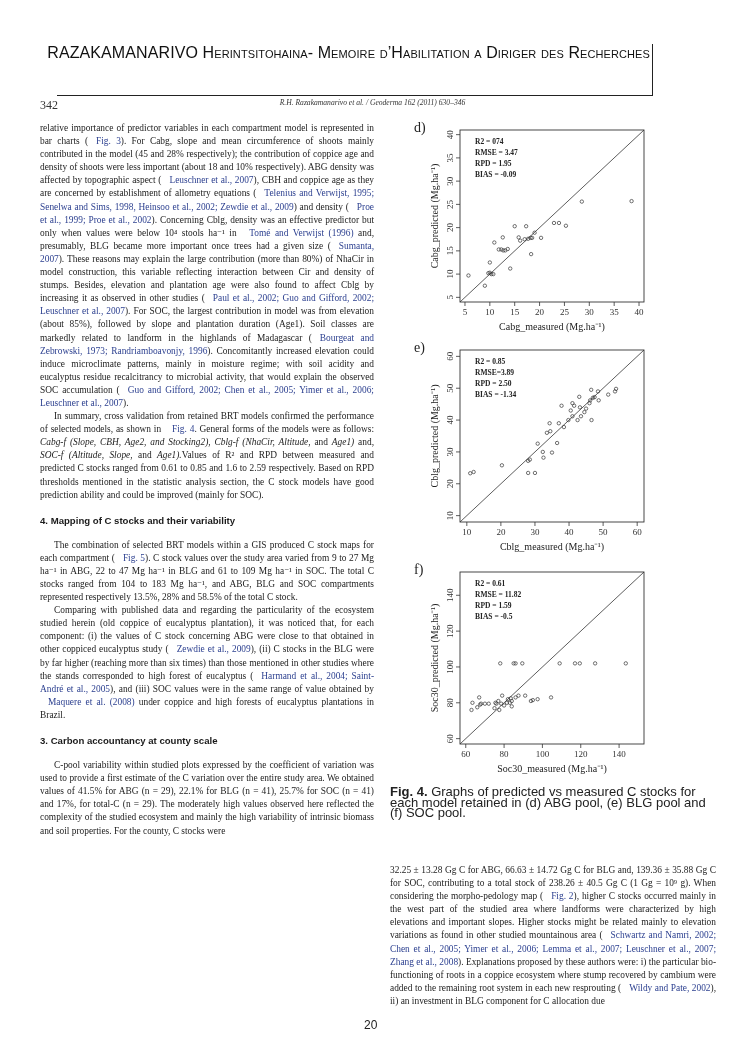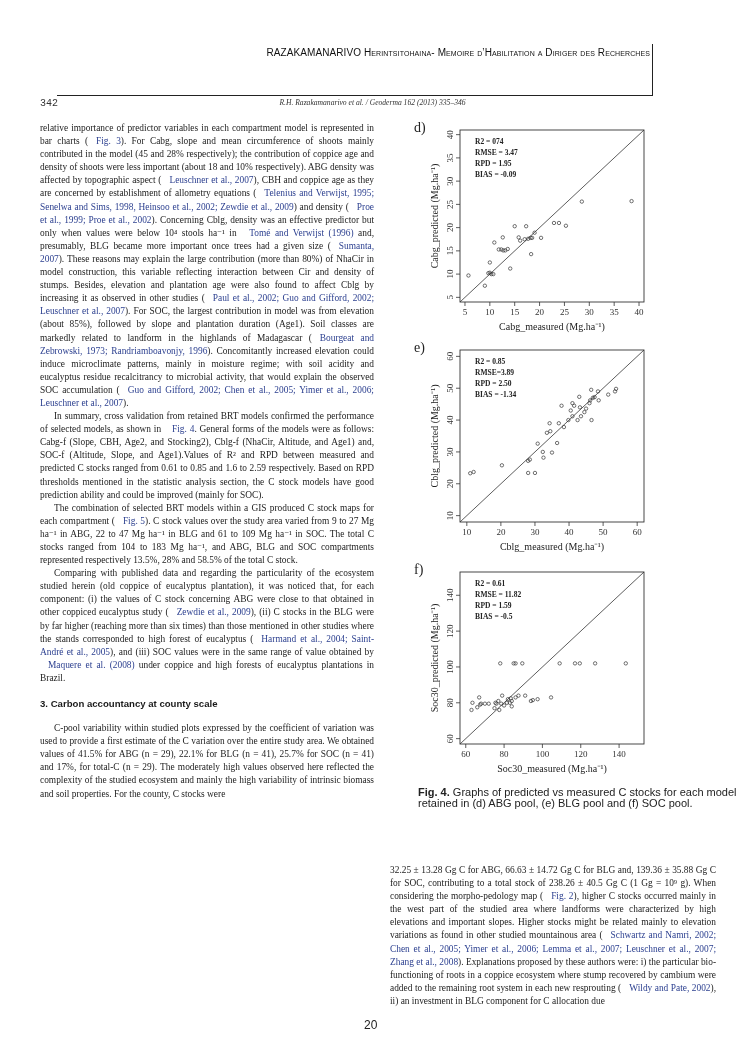--- a/index.html
+++ b/index.html
@@ -1,60 +1,61 @@
 <!DOCTYPE html>
 <html><head>
 <meta charset="utf-8">
 <style>
   * { box-sizing: border-box; margin: 0; padding: 0; }
   html, body { width: 745px; height: 1053px; background: #ffffff; overflow: hidden; }
   body { position: relative; font-family: "Liberation Serif", "DejaVu Serif", serif; color: #1a1a1a; }
 
-  .thesis-header { position: absolute; right: 95px; top: 44px; text-align: center; font-family: "Liberation Sans", "DejaVu Sans", sans-serif; font-size: 10px; line-height: 17px; color: #111; font-variant: small-caps; letter-spacing: 0.1px; }
+  .thesis-header { position: absolute; right: 95px; top: 44px; text-align: center; font-family: "Liberation Sans", "DejaVu Sans", sans-serif; font-size: 16px; line-height: 17px; color: #111; font-variant: small-caps; letter-spacing: 0.1px; }
   .thesis-header .l3 { font-weight: bold; }
   .thesis-rule-h { position: absolute; left: 57px; top: 95px; width: 596px; height: 1px; background: #222; }
   .thesis-rule-v { position: absolute; left: 652px; top: 44px; width: 1px; height: 52px; background: #222; }
 
-  .journal-page { position: absolute; left: 40px; top: 98px; font-size: 10px; color: #333; font-family: Liberation Mono, monospace; }
+  .journal-page { position: absolute; left: 40px; top: 98px; font-size: 12px; color: #333; }
   .journal-line { position: absolute; left: 0; width: 745px; top: 98px; text-align: center; font-size: 7.6px; font-style: italic; color: #333; }
 
   .col-left { position: absolute; left: 40px; top: 122px; width: 334px; }
   .para { font-size: 9.4px; line-height: 13.1px; text-align: justify; color: #1c1c1c; }
   .para.indent { text-indent: 14px; }
   .ref { color: #2b3f8f; padding-left: 8px; }
   .section-title { font-family: "Liberation Sans", "DejaVu Sans", sans-serif; font-weight: bold; font-size: 9.6px; margin: 13px 0 13px 0; color: #1a1a1a; }
-  .it { }
+  .it { font-style: italic; }
 
   .fig { position: absolute; left: 412px; width: 238px; }
   .fig svg { display: block; }
-  .fig-caption { position: absolute; left: 390px; top: 787px; width: 326px; font-family: "Liberation Sans", "DejaVu Sans", sans-serif; font-size: 11px; line-height: 10.5px; color: #222; margin-left: 28px; }
+  .fig-caption { position: absolute; left: 390px; top: 787px; width: 326px; font-family: "Liberation Sans", "DejaVu Sans", sans-serif; font-size: 13px; line-height: 10.5px; color: #222; }
   .fig-caption b { font-weight: bold; }
   .col-right { position: absolute; left: 390px; top: 864px; width: 326px; }
 
   .page-number { position: absolute; left: 364px; top: 1018px; font-family: "Liberation Sans", "DejaVu Sans", sans-serif; font-size: 12px; color: #222; }
 </style>
 </head>
 <body>
 
 <div class="thesis-header">
   <div>RAZAKAMANARIVO Herintsitohaina- Memoire d’Habilitation a Diriger des Recherches</div>
 </div>
 <div class="thesis-rule-v"></div>
 <div class="thesis-rule-h"></div>
 
 <div class="journal-page">342</div>
-<div class="journal-line">R.H. Razakamanarivo et al. / Geoderma 162 (2013) 335–346</div>
+<div class="journal-line">R.H. Razakamanarivo et al. / Geoderma 162 (2011) 630–346</div>
 
 <div class="col-left">
   <p class="para">
     <span>relative importance of predictor variables in each compartment model is represented in bar charts (</span><a class="ref">Fig. 3</a><span>). For Cabg, slope and mean circumference of shoots mainly contributed in the model (45 and 28% respectively); the contribution of coppice age and density of shoots were less important (about 18 and 10% respectively). ABG density was affected by topographic aspect (</span><a class="ref">Leuschner et al., 2007</a><span>), CBH and coppice age as they are concerned by establishment of allometry equations (</span><a class="ref">Telenius and Verwijst, 1995; Senelwa and Sims, 1998, Heinsoo et al., 2002; Zewdie et al., 2009</a><span>) and density (</span><a class="ref">Proe et al., 1999; Proe et al., 2002</a><span>). Concerning Cblg, density was an effective predictor but only when values were below 10⁴ stools ha⁻¹ in </span><a class="ref">Tomé and Verwijst (1996)</a><span> and, presumably, BLG became more important once trees had a given size (</span><a class="ref">Sumanta, 2007</a><span>). These reasons may explain the large contribution (more than 80%) of NhaCir in model construction, this variable reflecting interaction between Cir and density of stumps. Besides, elevation and plantation age were also found to affect Cblg by increasing it as observed in other studies (</span><a class="ref">Paul et al., 2002; Guo and Gifford, 2002; Leuschner et al., 2007</a><span>). For SOC, the largest contribution in model was from elevation (about 85%), followed by slope and plantation duration (Age1). Soil classes are markedly related to landform in the highlands of Madagascar (</span><a class="ref">Bourgeat and Zebrowski, 1973; Randriamboavonjy, 1996</a><span>). Concomitantly increased elevation could induce microclimate patterns, mainly in moisture regime; with soil acidity and eucalyptus residue recalcitrancy to microbial activity, that would explain the observed SOC accumulation (</span><a class="ref">Guo and Gifford, 2002; Chen et al., 2005; Yimer et al., 2006; Leuschner et al., 2007</a><span>).</span>
   </p>
   <p class="para indent">
     <span>In summary, cross validation from retained BRT models confirmed the performance of selected models, as shown in </span><a class="ref">Fig. 4</a><span>. General forms of the models were as follows: </span><span class="it">Cabg-f (Slope, CBH, Age2, and Stocking2), Cblg-f (NhaCir, Altitude,</span><span> and </span><span class="it">Age1)</span><span> and, </span><span class="it">SOC-f (Altitude, Slope,</span><span> and </span><span class="it">Age1).</span><span>Values of R² and RPD between measured and predicted C stocks ranged from 0.61 to 0.85 and 1.6 to 2.59 respectively. Based on RPD thresholds mentioned in the statistic analysis section, the C stock models have good prediction ability and could be improved (mainly for SOC).</span>
   </p>
+  <h2 class="section-title">4. Mapping of C stocks and their variability</h2>
   <p class="para indent">
     <span>The combination of selected BRT models within a GIS produced C stock maps for each compartment (</span><a class="ref">Fig. 5</a><span>). C stock values over the study area varied from 9 to 27 Mg ha⁻¹ in ABG, 22 to 47 Mg ha⁻¹ in BLG and 61 to 109 Mg ha⁻¹ in SOC. The total C stocks ranged from 104 to 183 Mg ha⁻¹, and ABG, BLG and SOC compartments represented respectively 13.5%, 28% and 58.5% of the total C stock.</span>
   </p>
   <p class="para indent">
     <span>Comparing with published data and regarding the particularity of the ecosystem studied herein (old coppice of eucalyptus plantation), it was noticed that, for each component: (i) the values of C stock concerning ABG were close to that obtained in other coppiced eucalyptus study (</span><a class="ref">Zewdie et al., 2009</a><span>), (ii) C stocks in the BLG were by far higher (reaching more than six times) than those mentioned in other studies where the stands corresponded to high forest of eucalyptus (</span><a class="ref">Harmand et al., 2004; Saint-André et al., 2005</a><span>), and (iii) SOC values were in the same range of value obtained by </span><a class="ref">Maquere et al. (2008)</a><span> under coppice and high forests of eucalyptus plantations in Brazil.</span>
   </p>
   <h2 class="section-title">3. Carbon accountancy at county scale</h2>
   <p class="para indent">
     <span>C-pool variability within studied plots expressed by the coefficient of variation was used to provide a first estimate of the C variation over the entire study area. We obtained values of 41.5% for ABG (n = 29), 22.1% for BLG (n = 41), 25.7% for SOC (n = 41) and 17%, for total-C (n = 29). The moderately high values observed here reflected the complexity of the studied ecosystem and mainly the high variability of intrinsic biomass and soil properties. For the county, C stocks were</span>
   </p>

